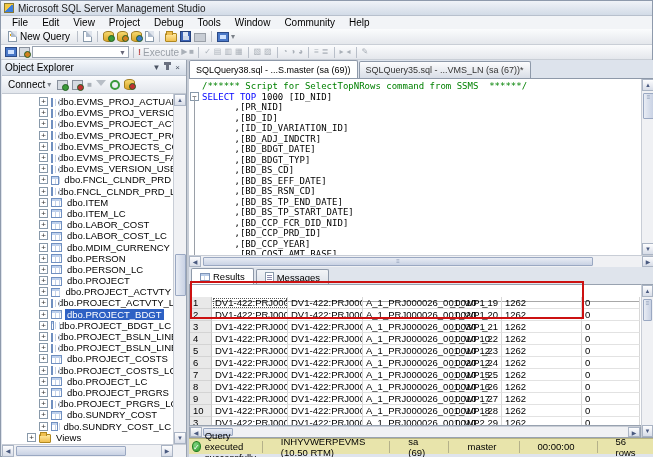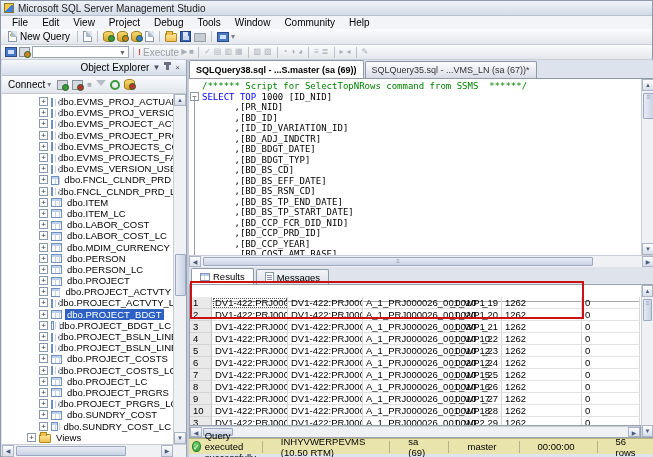--- a/index.html
+++ b/index.html
@@ -72,21 +72,21 @@
   .ic-pin::before { content:""; position:absolute; top:-1px; left:-2px; width:7px; height:3px; background:#6a7080; }
 
   .expander { display:inline-block; width:9px; height:9px; background:#fff; border:1px solid #8899aa;
      font-size:8px; line-height:7px; text-align:center; color:#333; flex:none; }
 
   
   #oe { position:absolute; left:1px; top:59px; width:185px; height:397px; background:#eef1f5;
      border-right:1px solid #98a2b0; }
   #oe-header { position:absolute; left:0; top:0; right:0; height:16px;
      background:linear-gradient(#f5f8fc,#d5dde8); border-bottom:1px solid #b9c2cf;
-     display:flex; align-items:center; padding:0 3px;text-align:right; }
+     display:flex; align-items:center; padding:0 3px; }
   #oe-header .t { font-size:10px; flex:1; }
   #oe-header .hb { font-size:8px; color:#4a5262; padding:0 3px; }
   #oe-toolbar { position:absolute; left:0; top:16px; right:0; height:18px;
      background:linear-gradient(#fafbfd,#e2e6ec); border-bottom:1px solid #c3c9d2;
      display:flex; align-items:center; gap:4px; padding:0 4px; }
   #oe-toolbar .connect { display:flex; gap:2px; align-items:center; font-size:10px; padding:1px 2px; }
   #oe-tree { position:absolute; left:0; top:34px; right:13px; bottom:13px; background:#fff;
      overflow:hidden; padding-top:2px; }
   .tree-row { display:flex; align-items:center; height:11.2px; padding-left:37px; gap:3px; white-space:nowrap; }
   .tree-row.views { padding-left:25px; }
@@ -102,21 +102,21 @@
   #oe-vsb { right:0; top:34px; width:13px; bottom:13px; border-left:1px solid #c8cdd6; }
   #oe-hsb { left:0; bottom:0; height:13px; right:0; border-top:1px solid #c8cdd6; }
 
   
   #right { position:absolute; left:188px; top:59px; width:465px; height:398px; background:#dfe4ec; }
   #tabstrip { position:absolute; left:0; top:0; right:0; height:19px; display:flex; align-items:flex-end;
      border-bottom:1px solid #8e99a9; background:#dde3ec; }
   .doc-tab { height:17px; display:flex; align-items:center; padding:0 6px; font-size:9px;
      border:1px solid #8e99a9; border-bottom:none; margin-right:1px; white-space:nowrap; overflow:hidden;
      background:linear-gradient(#fcfcfd,#d8dde6); color:#333; border-radius:2px 2px 0 0; }
-  .doc-tab.active { background:#fff; font-weight:bold; color:#000; height:18px; }
+  .doc-tab.active { background:#fff; font-weight:normal; color:#000; height:18px; }
 
   #editor { position:absolute; left:0; top:19px; right:13px; height:176px; background:#fff; overflow:hidden; }
   #editor .margin { position:absolute; left:0; top:0; bottom:0; width:11px; background:#fff; }
   #editor .fold-line { position:absolute; left:5px; top:18px; bottom:0; width:1px; background:#9aa0a8; }
   #editor .fold-box { position:absolute; left:1px; top:13px; width:9px; height:9px; background:#fff;
      border:1px solid #8899aa; font-size:8px; line-height:7px; text-align:center; color:#333; }
   #ed-lines { position:absolute; left:13px; top:2px; right:0; font-family:"DejaVu Sans Mono",monospace;
      font-size:9px; line-height:10.5px; white-space:pre; }
   .tok-keyword { color:#0000ff; } .tok-comment { color:#008000; } .tok-plain { color:#000; }
 

